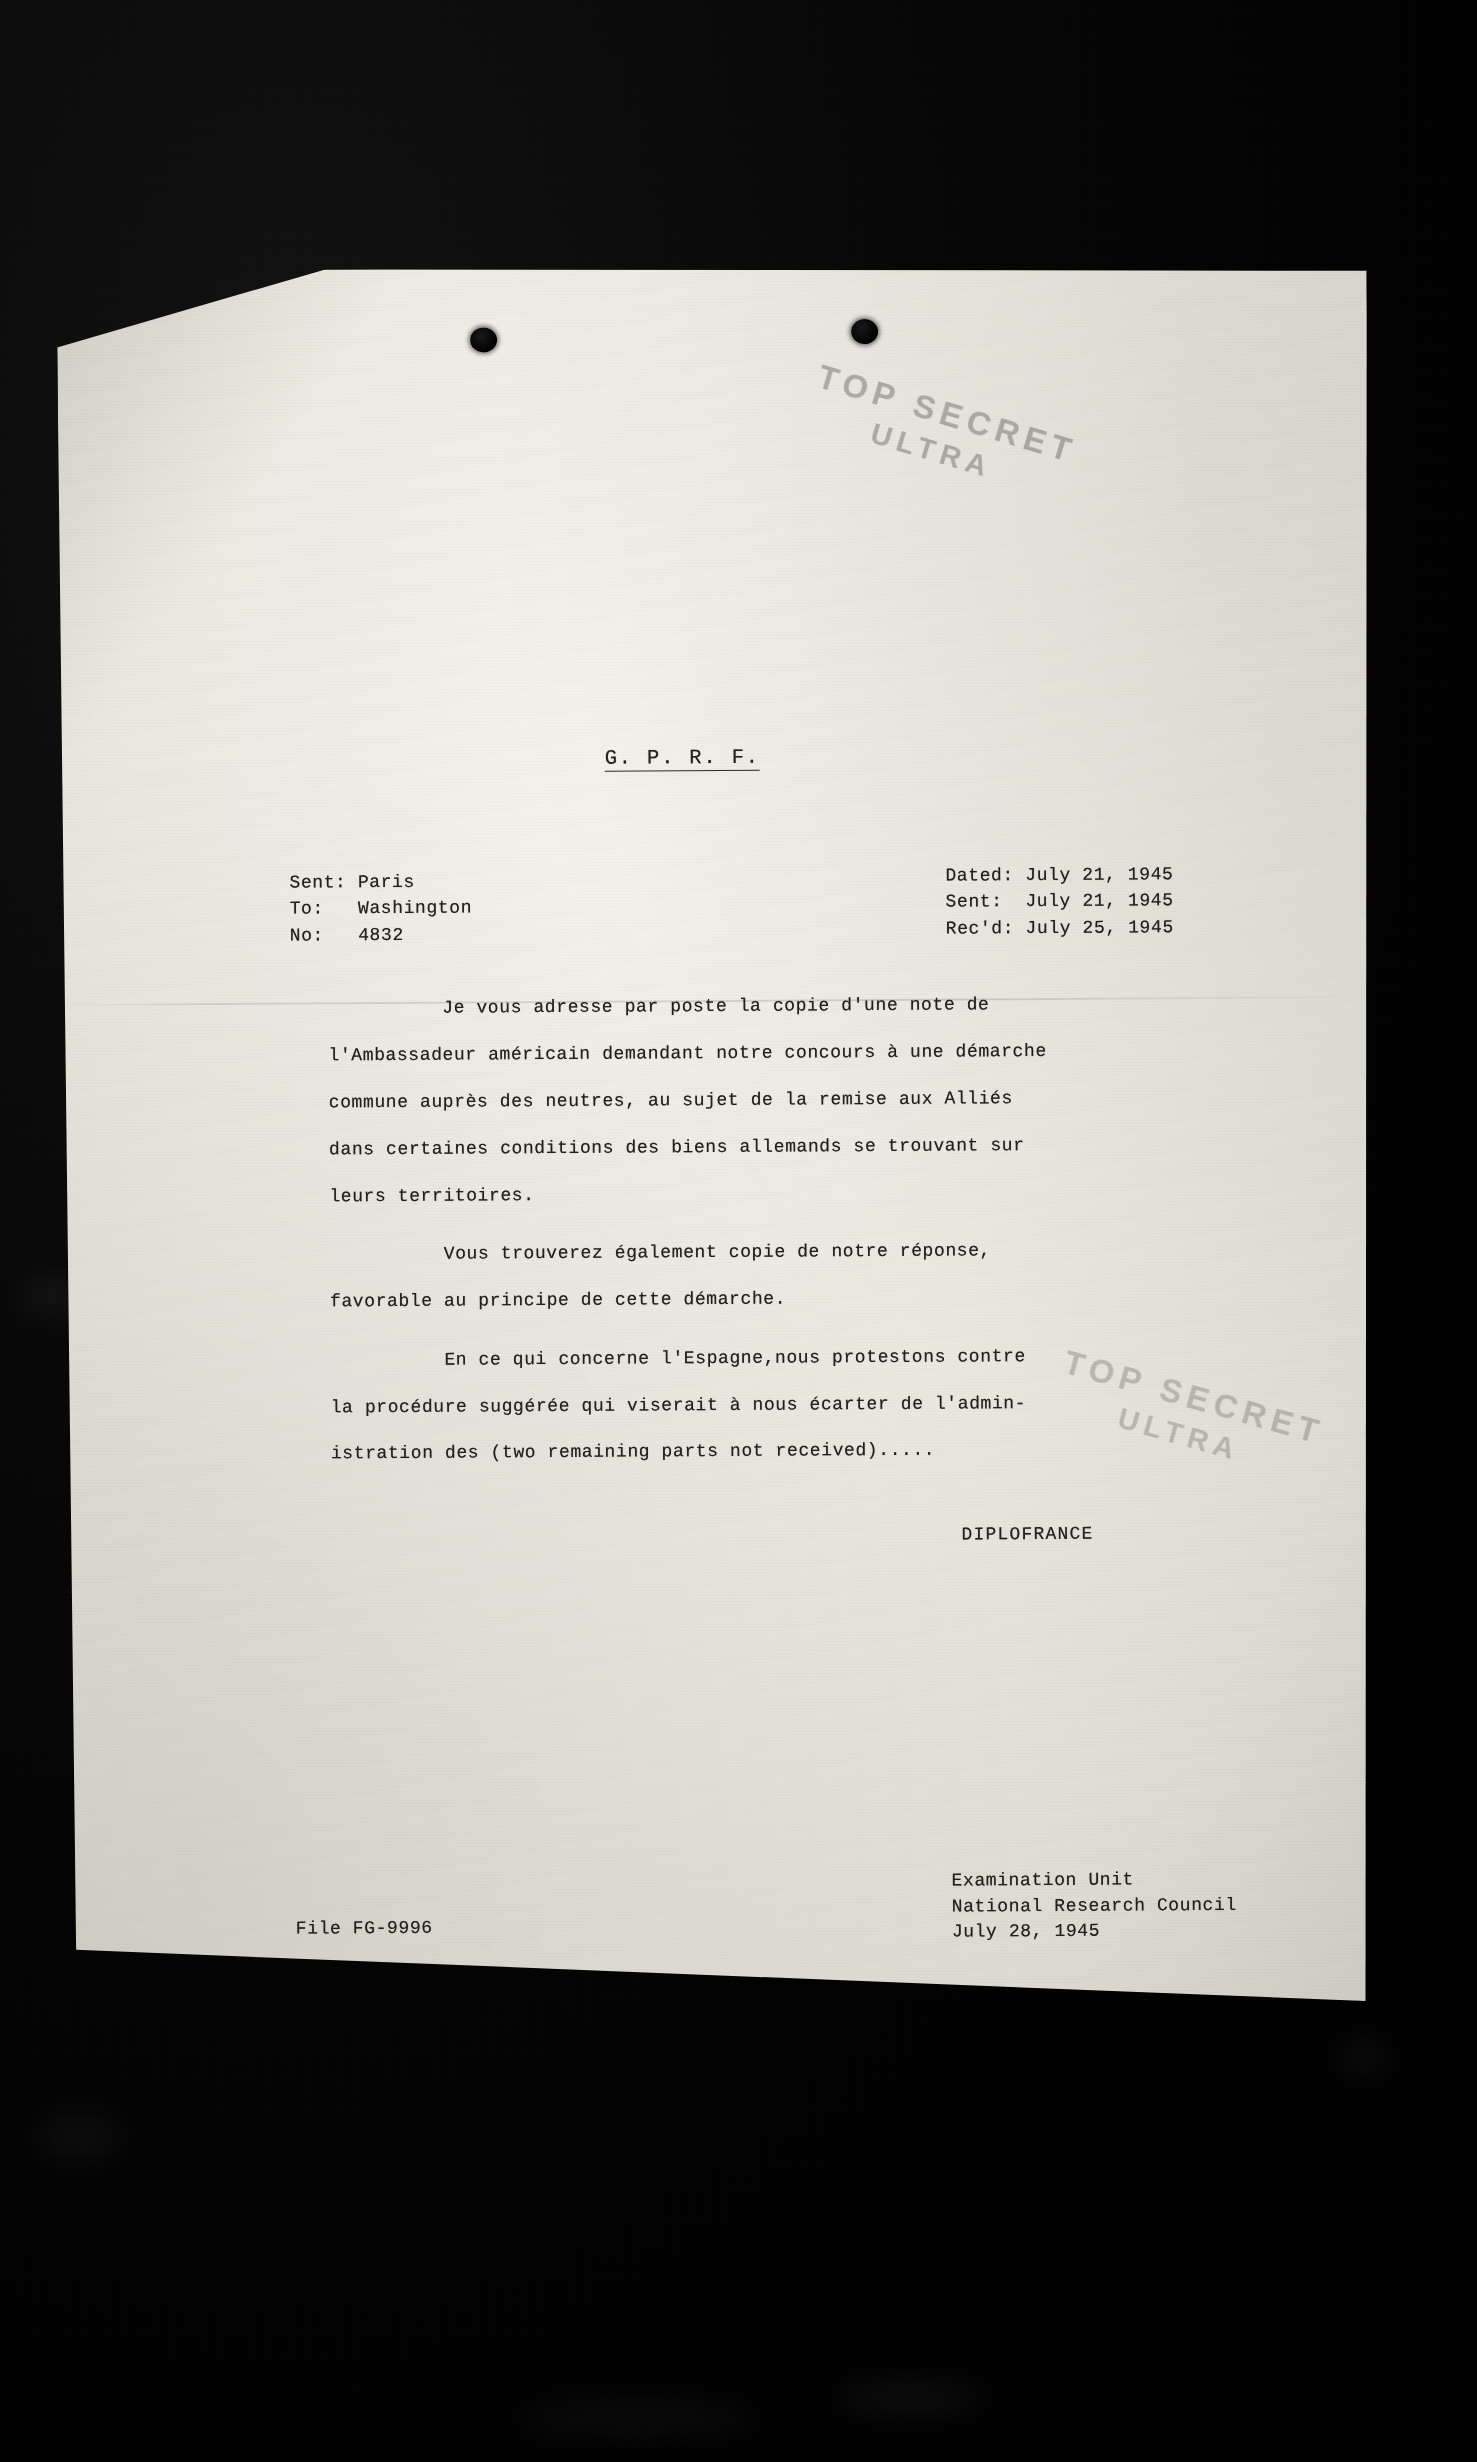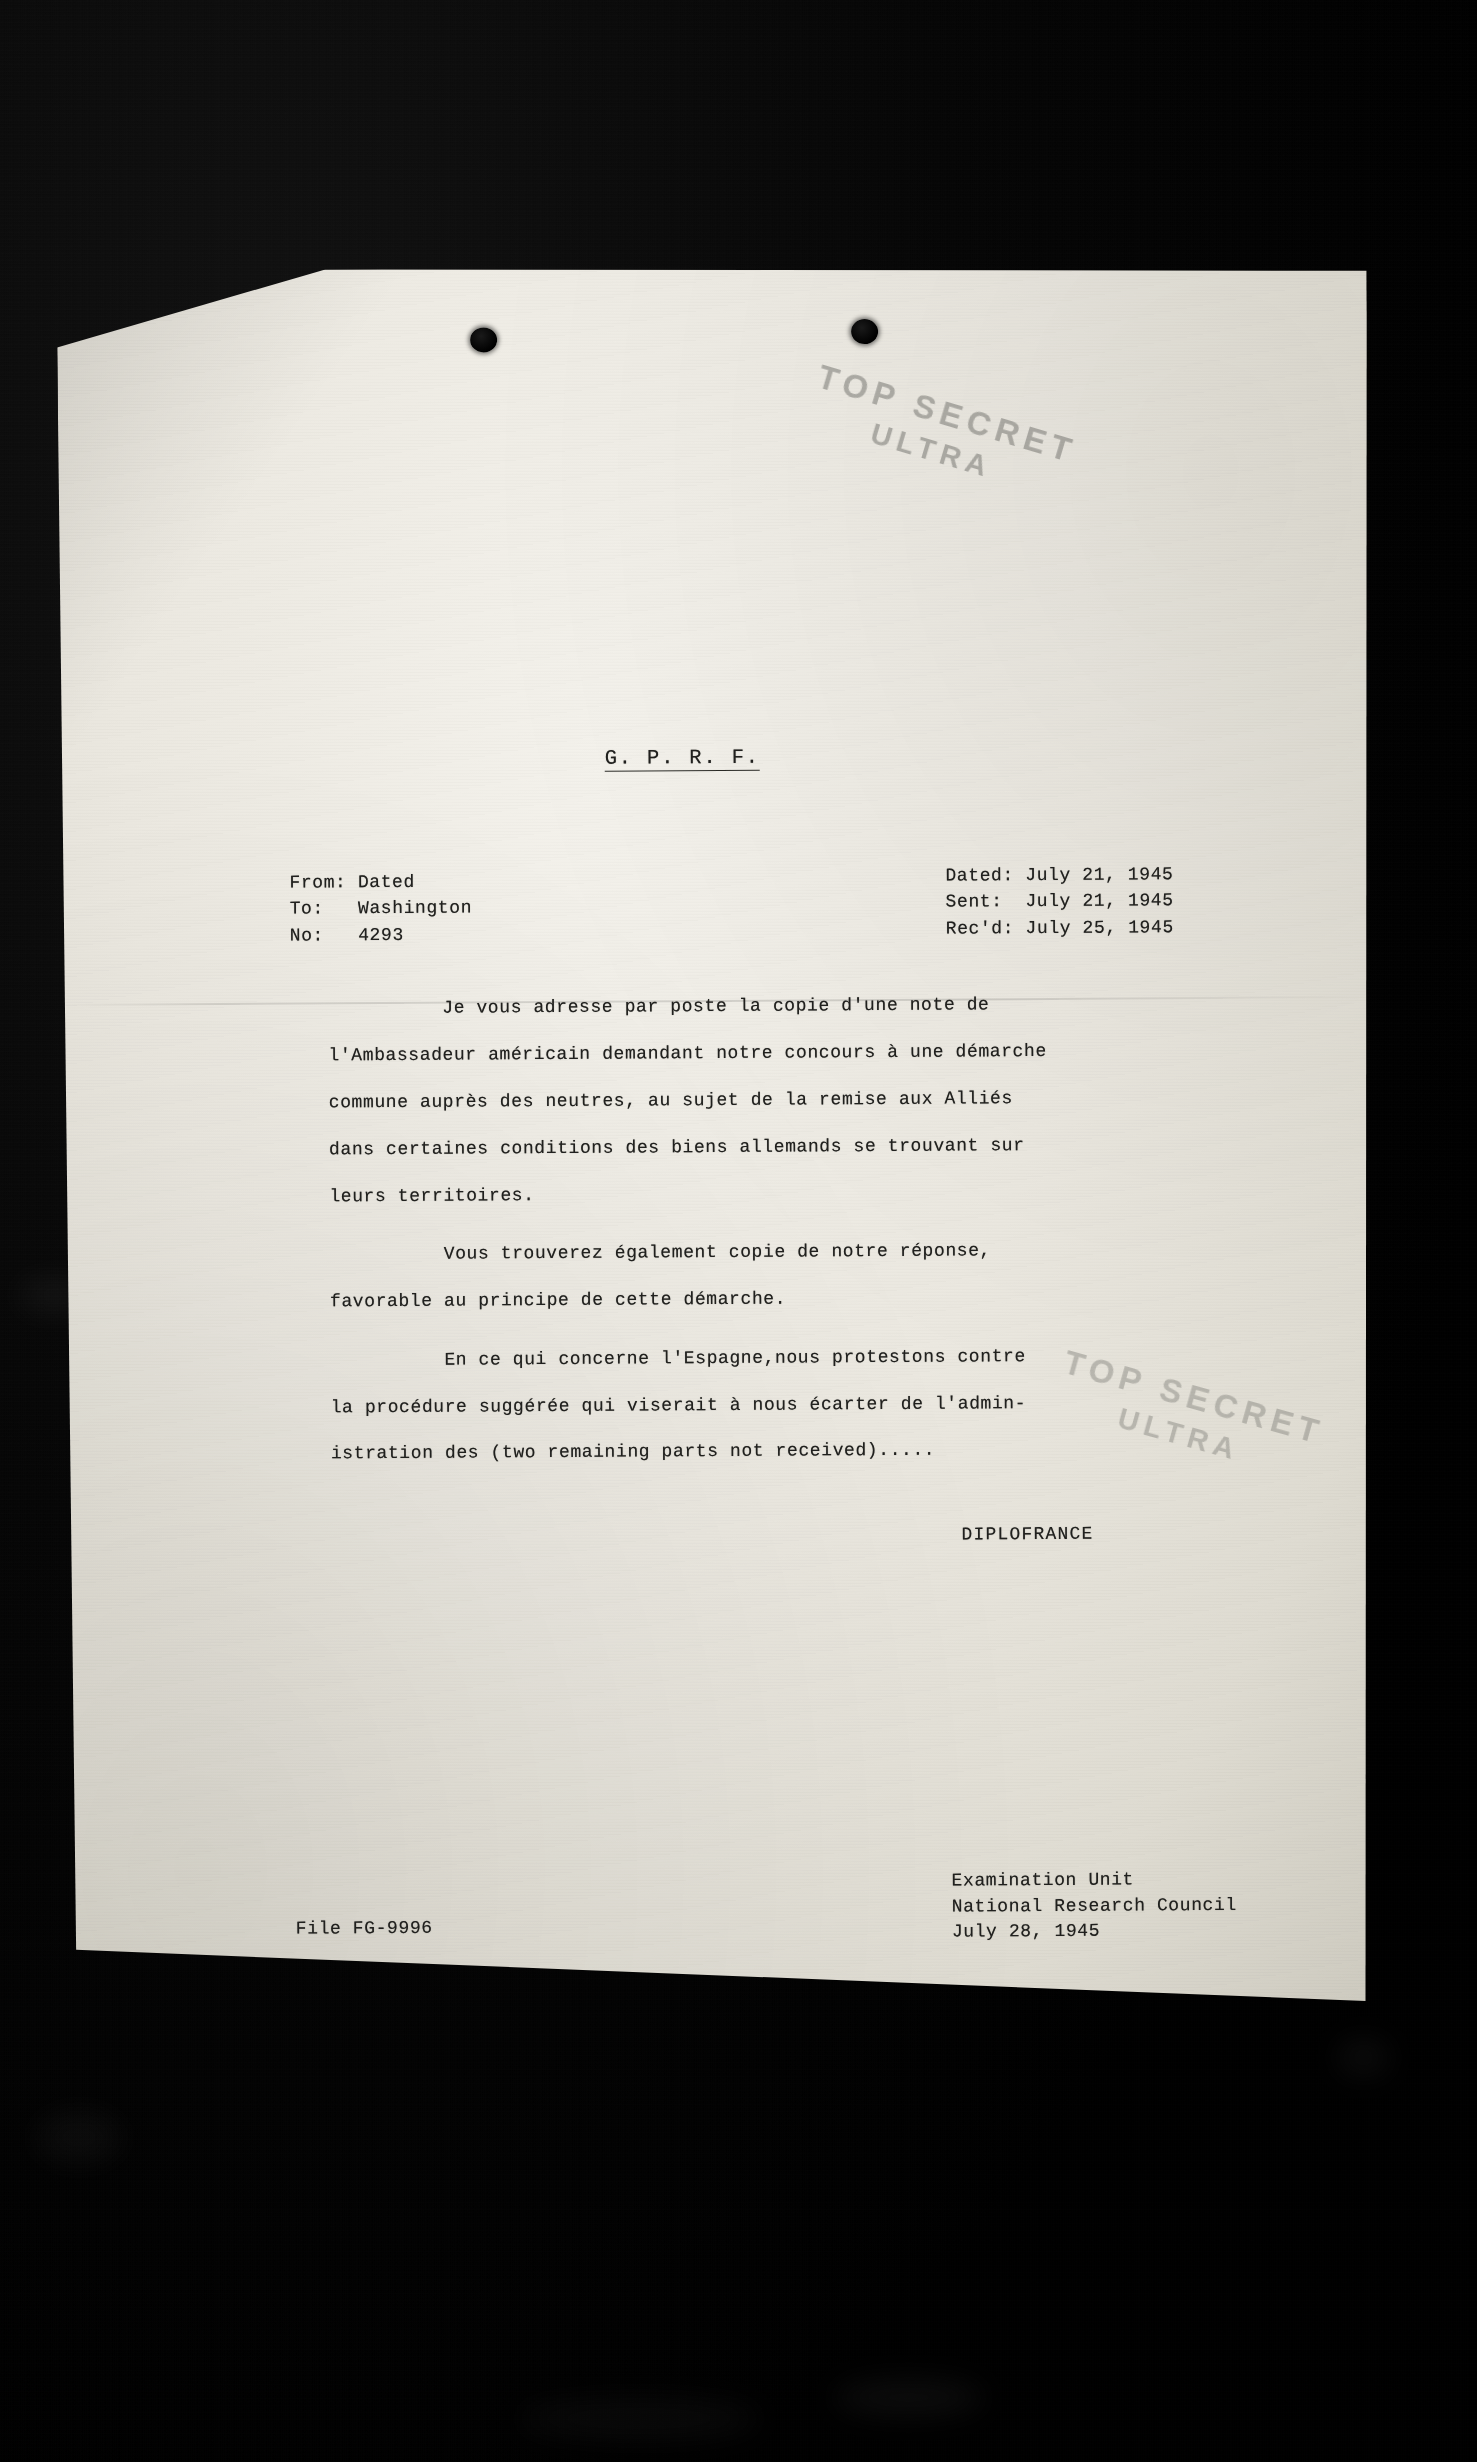--- a/index.html
+++ b/index.html
@@ -181,23 +181,23 @@
 
   <div class="stamp-topsecret" id="stamp-bottom">
     <span class="l1">Top Secret</span>
     <span class="l2">Ultra</span>
   </div>
 
   <div id="typed-layer">
 
     <div class="ln" id="letterhead">G. P. R. F.</div>
 
-    <div class="ln hdr-left" style="top:604px">From: Dated</div>
+    <div class="ln hdr-left" style="top:604px">Sent: Paris</div>
     <div class="ln hdr-left" style="top:630px">To:   Washington</div>
-    <div class="ln hdr-left" style="top:657px">No:   4293</div>
+    <div class="ln hdr-left" style="top:657px">No:   4832</div>
 
     <div class="ln hdr-right" style="top:601px">Dated: July 21, 1945</div>
     <div class="ln hdr-right" style="top:627px">Sent:  July 21, 1945</div>
     <div class="ln hdr-right" style="top:654px">Rec'd: July 25, 1945</div>
 
     <div class="ln body-indent" style="top:730px">Je vous adresse par poste la copie d'une note de</div>
     <div class="ln body-line" style="top:777px">l'Ambassadeur américain demandant notre concours à une démarche</div>
     <div class="ln body-line" style="top:824px">commune auprès des neutres, au sujet de la remise aux Alliés</div>
     <div class="ln body-line" style="top:871px">dans certaines conditions des biens allemands se trouvant sur</div>
     <div class="ln body-line" style="top:918px">leurs territoires.</div>

